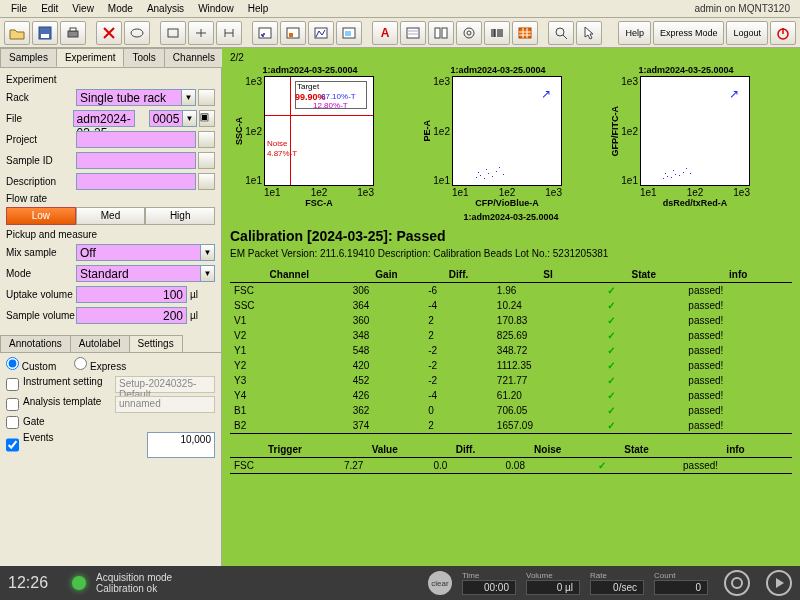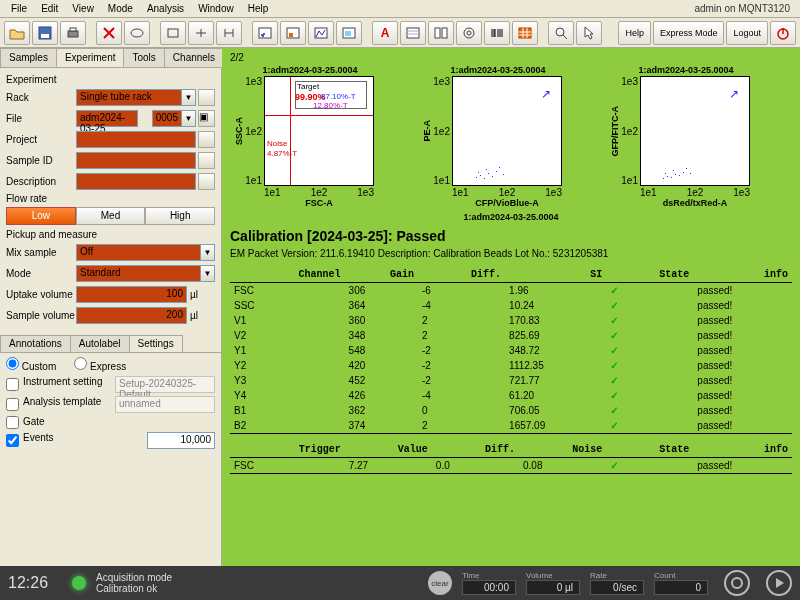--- a/index.html
+++ b/index.html
@@ -19,40 +19,40 @@
 .main { display: flex; height: calc(100% - 18px - 30px - 34px); }
 .sidebar { width: 222px; background: #ece9d8; border-right: 1px solid #aca899; display: flex; flex-direction: column; }
 .tabstrip { display: flex; height: 20px; border-bottom: 1px solid #aca899; }
 .tabstrip .tab { padding: 3px 8px 0; border: 1px solid #aca899; border-bottom: none; background: #e0ddd0; margin-right: -1px; font-size: 10px; cursor: pointer; }
 .tabstrip .tab.active { background: #ece9d8; border-bottom: 1px solid #ece9d8; z-index: 1; position: relative; }
 
 .panel { padding: 4px 6px; }
 .panel .section-title { font-size: 10px; margin: 2px 0 3px; }
 .panel .row { display: flex; align-items: center; margin-bottom: 3px; min-height: 18px; }
 .panel .row label { width: 70px; font-size: 10px; }
-.panel .row .field { flex: 1; height: 17px; background: #c2410c; border: 1px solid #7f9db9; padding: 1px 3px; font-size: 10px; }
+.panel .row .field { flex: 1; height: 17px; background: #f0abfc; border: 1px solid #7f9db9; padding: 1px 3px; font-size: 12px; }
 .panel .row .dd { width: 14px; height: 17px; background: linear-gradient(#fefefe,#dcdac8); border: 1px solid #7f9db9; border-left: none; display: flex; align-items: center; justify-content: center; }
 .panel .row .btn-sq { width: 17px; height: 17px; background: linear-gradient(#fefefe,#dcdac8); border: 1px solid #aca899; margin-left: 2px; cursor: pointer; }
 .panel .row .unit { width: 28px; text-align: left; padding-left: 3px; }
 
 .flowrate { display: flex; height: 18px; margin: 2px 0 4px; }
 .flowrate .fr { flex: 1; text-align: center; line-height: 16px; border: 1px solid #aca899; background: linear-gradient(#fefefe,#e4e2d8); font-size: 10px; cursor: pointer; }
 .flowrate .fr.low { background: linear-gradient(#ff8a3a,#e65a00); color: #fff; border-color: #b44; }
 
 .subtabs { display: flex; height: 18px; border-bottom: 1px solid #aca899; margin-top: 4px; }
 .subtabs .tab { padding: 2px 8px 0; border: 1px solid #aca899; border-bottom: none; background: #e0ddd0; margin-right: -1px; font-size: 10px; cursor: pointer; }
 .subtabs .tab.active { background: #ece9d8; }
 
 .settings { padding: 4px 6px; }
 .settings .rad-row { display: flex; align-items: center; gap: 18px; margin-bottom: 4px; }
 .settings .chk-row { display: flex; margin-bottom: 3px; }
 .settings .chk-row input[type=checkbox] { margin-right: 4px; }
 .settings .chk-row .lbl { width: 92px; }
 .settings .chk-row .val { flex: 1; height: 17px; background: #f4f2ea; border: 1px solid #c8c5b5; padding: 1px 3px; color: #888; }
-.settings .chk-row .num { width: 68px; height: 17px; background: #fff; border: 1px solid #7f9db9; text-align: right; padding: 1px 3px; margin-left: auto; }
+.settings .chk-row .num { width: 68px; height: 26px; background: #fff; border: 1px solid #7f9db9; text-align: right; padding: 1px 3px; margin-left: auto; }
 
 .content { flex: 1; background: #8ecb3e; padding: 4px 8px 8px; overflow: auto; position: relative; }
 .counter { font-size: 10px; color: #000; margin-bottom: 2px; }
 .plots-row { display: flex; gap: 28px; margin-bottom: 4px; }
 .plot-wrap { width: 160px; }
 .plot-title { text-align: center; font-size: 9px; font-weight: bold; margin-bottom: 1px; }
 .plot-frame { display: flex; }
 .plot-yaxis { width: 18px; display: flex; flex-direction: column; justify-content: center; align-items: center; }
 .plot-yaxis .ylabel { writing-mode: vertical-rl; transform: rotate(180deg); font-size: 9px; font-weight: bold; }
 .plot-yscale { width: 16px; display: flex; flex-direction: column; justify-content: space-between; align-items: flex-end; font-size: 8px; padding-right: 2px; }
@@ -70,21 +70,21 @@
 .plot-box .dot { position: absolute; width: 1px; height: 1px; background: #2a2aff; }
 .plot-box .arrow { position: absolute; right: 10px; top: 10px; font-size: 12px; color: #2a2aff; }
 .plot-xscale { display: flex; justify-content: space-between; font-size: 8px; margin: 1px 0 0 34px; width: 110px; }
 .plot-xlabel { text-align: center; font-size: 9px; font-weight: bold; margin-left: 34px; width: 110px; }
 
 .center-title { text-align: center; font-size: 9px; font-weight: bold; margin-bottom: 2px; }
 .calib-title { font-size: 14px; font-weight: bold; margin: 6px 0 4px; }
 .calib-sub { font-size: 10px; margin-bottom: 8px; }
 
 table.calib { width: 100%; border-collapse: collapse; font-size: 10px; }
-table.calib th { text-align: right; border-bottom: 1px solid #000; padding: 2px 4px; font-weight: bold; font-family: Liberation Mono, monospace; }
+table.calib th { text-align: center; border-bottom: 1px solid #000; padding: 2px 4px; font-weight: bold; }
 table.calib td { padding: 2px 4px; }
 table.calib .check { color: #0a0; font-weight: bold; }
 table.calib tbody tr:last-child td { border-bottom: 1px solid #000; }
 .tbl-gap { height: 8px; }
 
 .statusbar { position: absolute; left: 0; right: 0; bottom: 0; height: 34px; background: #3a3a3a; color: #ddd; display: flex; align-items: center; padding: 0 8px; gap: 10px; }
 .statusbar .clock { font-size: 16px; width: 54px; }
 .statusbar .led { width: 14px; height: 14px; border-radius: 7px; background: #4ac24a; box-shadow: 0 0 6px #4ac24a; }
 .statusbar .mode-txt { font-size: 10px; line-height: 11px; }
 .statusbar .spacer { flex: 1; }

